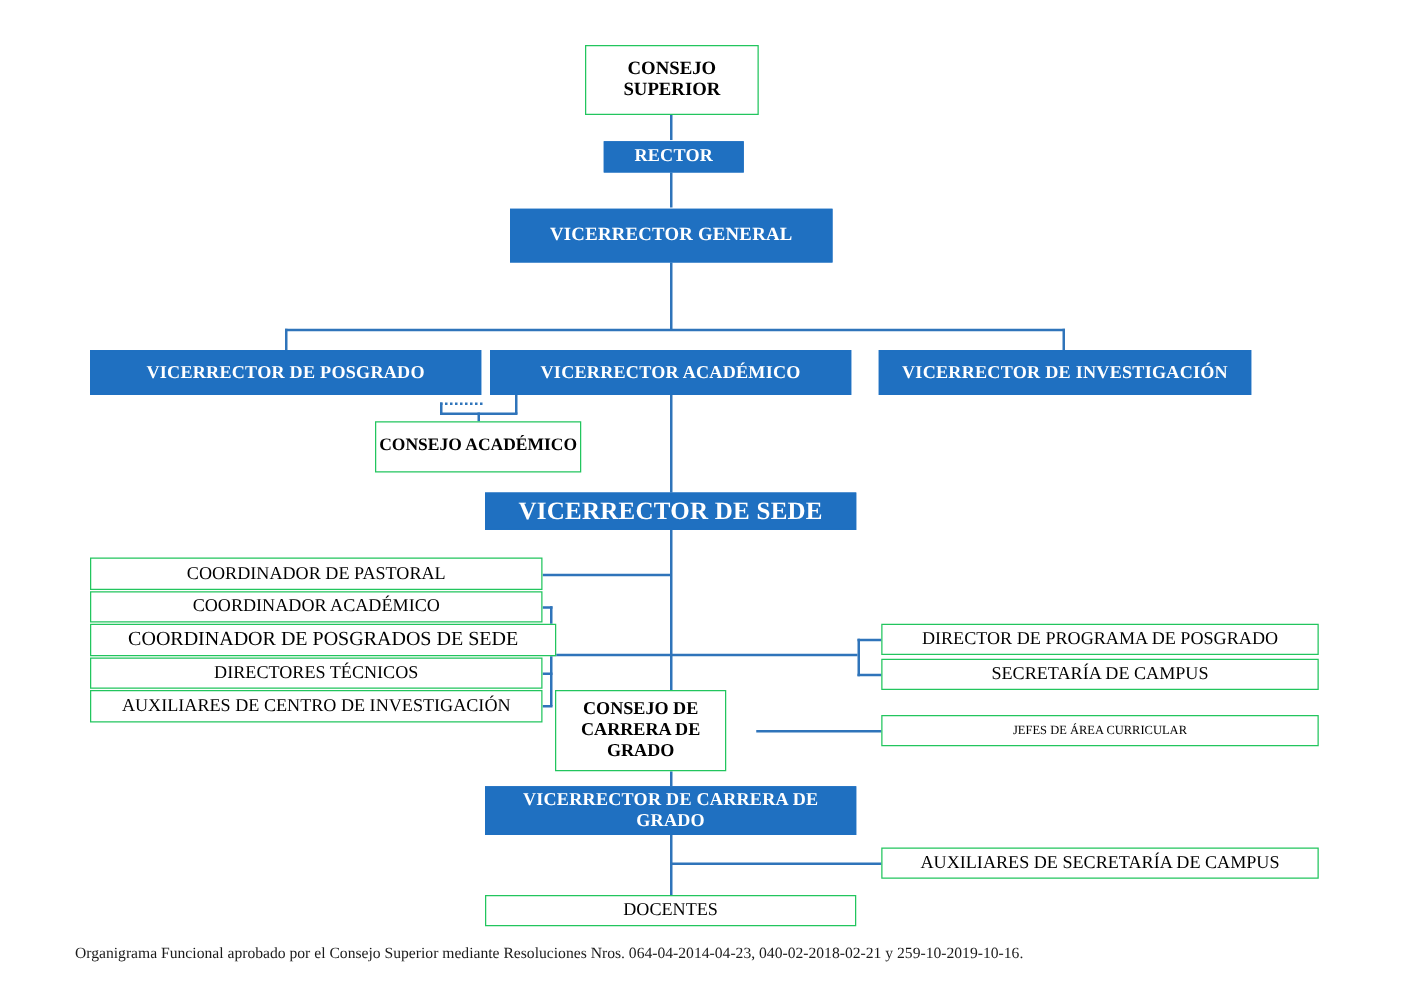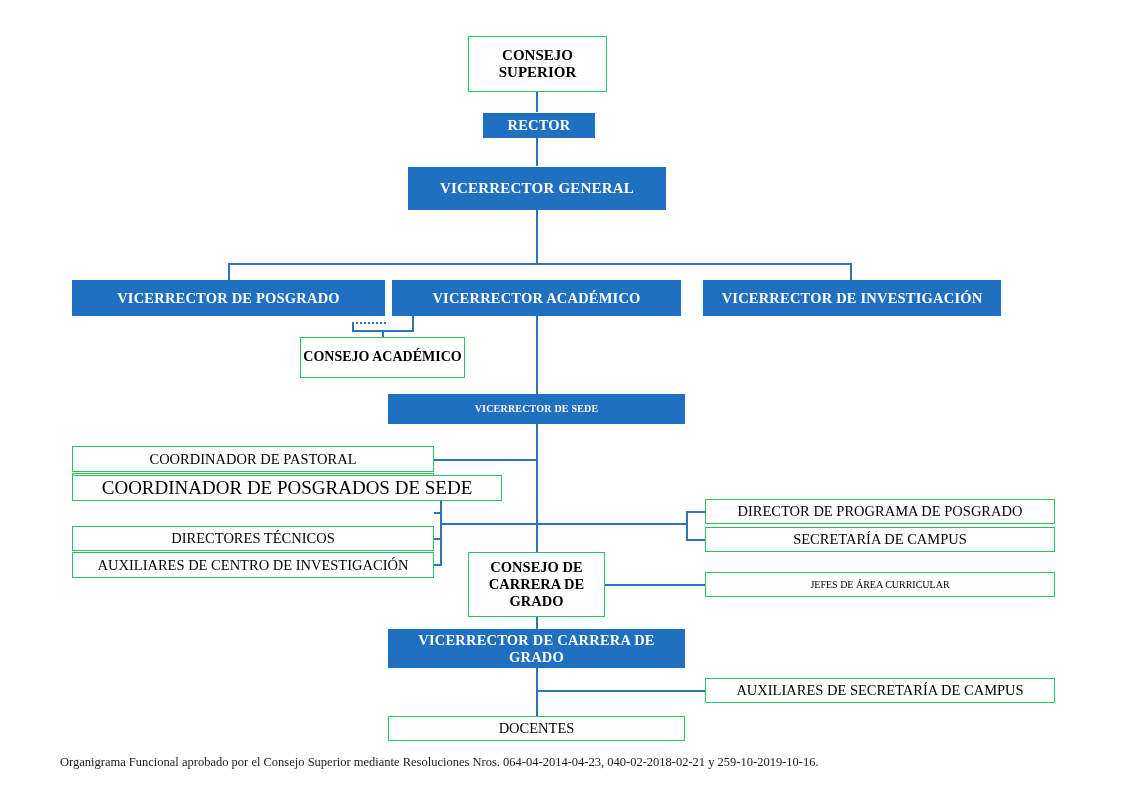--- a/index.html
+++ b/index.html
@@ -113,37 +113,37 @@
   <div class="node node-filled" style="left:408px; top:167px; width:258px; height:43px; font-size:15px;">VICERRECTOR GENERAL</div>
 
   <div class="node node-filled" style="left:72px; top:280px; width:313px; height:36px; font-size:14.5px;">VICERRECTOR DE POSGRADO</div>
 
   <div class="node node-filled" style="left:392px; top:280px; width:289px; height:36px; font-size:14.5px;">VICERRECTOR ACADÉMICO</div>
 
   <div class="node node-filled" style="left:703px; top:280px; width:298px; height:36px; font-size:14.5px;">VICERRECTOR DE INVESTIGACIÓN</div>
 
   <div class="node node-outline bold" style="left:300px; top:337px; width:165px; height:41px; font-size:14px;">CONSEJO ACADÉMICO</div>
 
-  <div class="node node-filled" style="left:388px; top:394px; width:297px; height:30px; font-size:10px;">VICERRECTOR DE SEDE</div>
+  <div class="node node-filled" style="left:388px; top:394px; width:297px; height:30px; font-size:20px;">VICERRECTOR DE SEDE</div>
 
   <div class="node node-outline" style="left:72px; top:446px; width:362px; height:26px; font-size:14.5px;">COORDINADOR DE PASTORAL</div>
 
   <div class="node node-outline" style="left:72px; top:473px; width:362px; height:25px; font-size:14.5px;">COORDINADOR ACADÉMICO</div>
 
-  <div class="node node-outline" style="left:72px; top:475px; width:430px; height:26px; font-size:19px;">COORDINADOR DE POSGRADOS DE SEDE</div>
+  <div class="node node-outline" style="left:72px; top:499px; width:373px; height:26px; font-size:16px;">COORDINADOR DE POSGRADOS DE SEDE</div>
 
   <div class="node node-outline" style="left:72px; top:526px; width:362px; height:25px; font-size:14.5px;">DIRECTORES TÉCNICOS</div>
 
   <div class="node node-outline" style="left:72px; top:552px; width:362px; height:26px; font-size:14.5px;">AUXILIARES DE CENTRO DE INVESTIGACIÓN</div>
 
   <div class="node node-outline" style="left:705px; top:499px; width:350px; height:25px; font-size:14.5px;">DIRECTOR DE PROGRAMA DE POSGRADO</div>
 
   <div class="node node-outline" style="left:705px; top:527px; width:350px; height:25px; font-size:14.5px;">SECRETARÍA DE CAMPUS</div>
 
-  <div class="node node-outline bold" style="left:468px; top:552px; width:137px; height:65px; font-size:14.5px; padding:0 10px;">CONSEJO DE CARRERA DE GRADO</div>
+  <div class="node node-outline bold" style="left:444px; top:552px; width:137px; height:65px; font-size:14.5px; padding:0 10px;">CONSEJO DE CARRERA DE GRADO</div>
 
   <div class="node node-outline" style="left:705px; top:572px; width:350px; height:25px; font-size:10px;">JEFES DE ÁREA CURRICULAR</div>
 
   <div class="node node-filled" style="left:388px; top:629px; width:297px; height:39px; font-size:14.5px; padding:0 8px;">VICERRECTOR DE CARRERA DE GRADO</div>
 
   <div class="node node-outline" style="left:705px; top:678px; width:350px; height:25px; font-size:14.5px;">AUXILIARES DE SECRETARÍA DE CAMPUS</div>
 
   <div class="node node-outline" style="left:388px; top:716px; width:297px; height:25px; font-size:14.5px;">DOCENTES</div>
 
   <div id="footer-note">Organigrama Funcional aprobado por el Consejo Superior mediante Resoluciones Nros. 064-04-2014-04-23, 040-02-2018-02-21 y 259-10-2019-10-16.</div>

